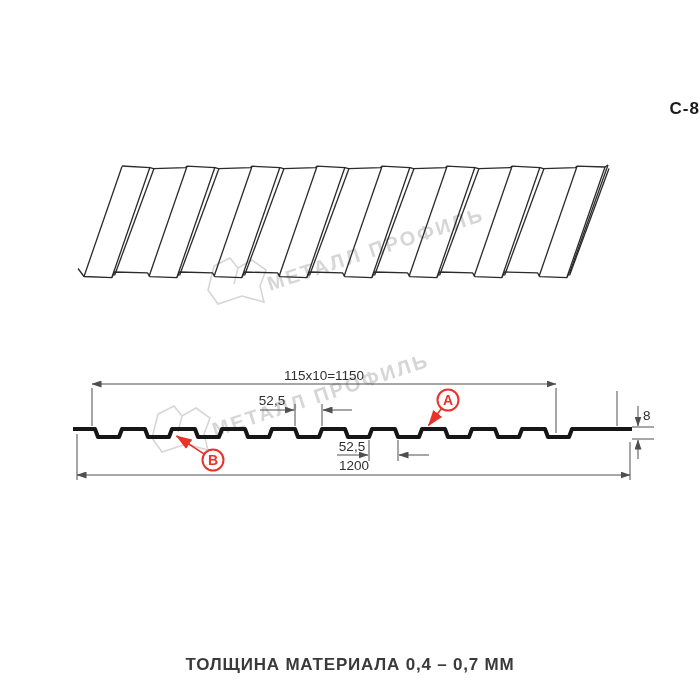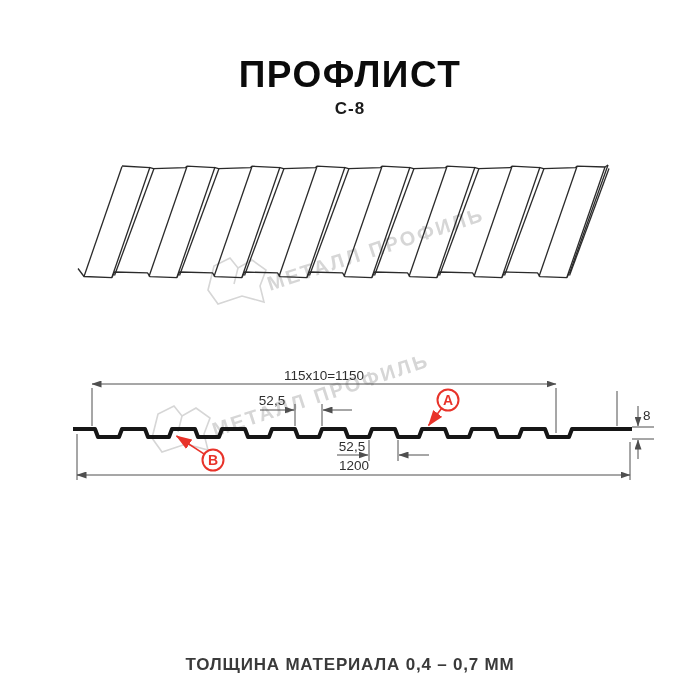--- a/index.html
+++ b/index.html
@@ -1,34 +1,33 @@
 <!DOCTYPE html>
 <html><head>
 <meta charset="utf-8">
 <style>
   html,body{margin:0;padding:0;background:#fff;}
   .page{position:relative;width:700px;height:700px;background:#fff;overflow:hidden;
         font-family:"Liberation Sans", sans-serif;}
   .title{position:absolute;top:54px;left:0;width:700px;text-align:center;
          font-weight:800;font-size:37px;letter-spacing:1.5px;color:#0b0b0b;}
-  .subtitle{position:absolute;top:99px;left:0;width:700px;text-align:center;
+  .subtitle{position:absolute;top:99px;left:0;width:700px;text-align:right;
          font-weight:700;font-size:17px;letter-spacing:1px;color:#1a1a1a;}
   .footer{position:absolute;top:615px;left:0;width:700px;text-align:center;
          font-weight:700;font-size:17px;letter-spacing:.8px;color:#3a3a3a;margin-top:40px;}
   svg text{font-family:"Liberation Sans", sans-serif;}
   .dimtxt{fill:#2f2f2f;font-size:13.5px;}
   .wmtxt{fill:#d6d6d6;font-size:20px;font-weight:700;letter-spacing:2.5px;}
   .redtxt{fill:#e8332a;font-size:14px;font-weight:700;}
 </style>
 </head>
 <body>
 
 <div class="page">
 
-  <div class="title">ПРОФЛИСТ</div>
   <div class="subtitle">С-8</div>
 
   <svg width="700" height="700" viewBox="0 0 700 700">
     <defs>
       <marker id="arrG" viewBox="0 0 10 7" refX="9.5" refY="3.5" markerWidth="10" markerHeight="7" orient="auto-start-reverse">
           <path d="M0,0 L10,3.5 L0,7 z" fill="#4f4f4f"></path>
         </marker>
       <marker id="arrR" viewBox="0 0 10 7" refX="9.5" refY="3.5" markerWidth="10" markerHeight="7" orient="auto-start-reverse">
           <path d="M0,0 L10,3.5 L0,7 z" fill="#e8332a"></path>
         </marker>

